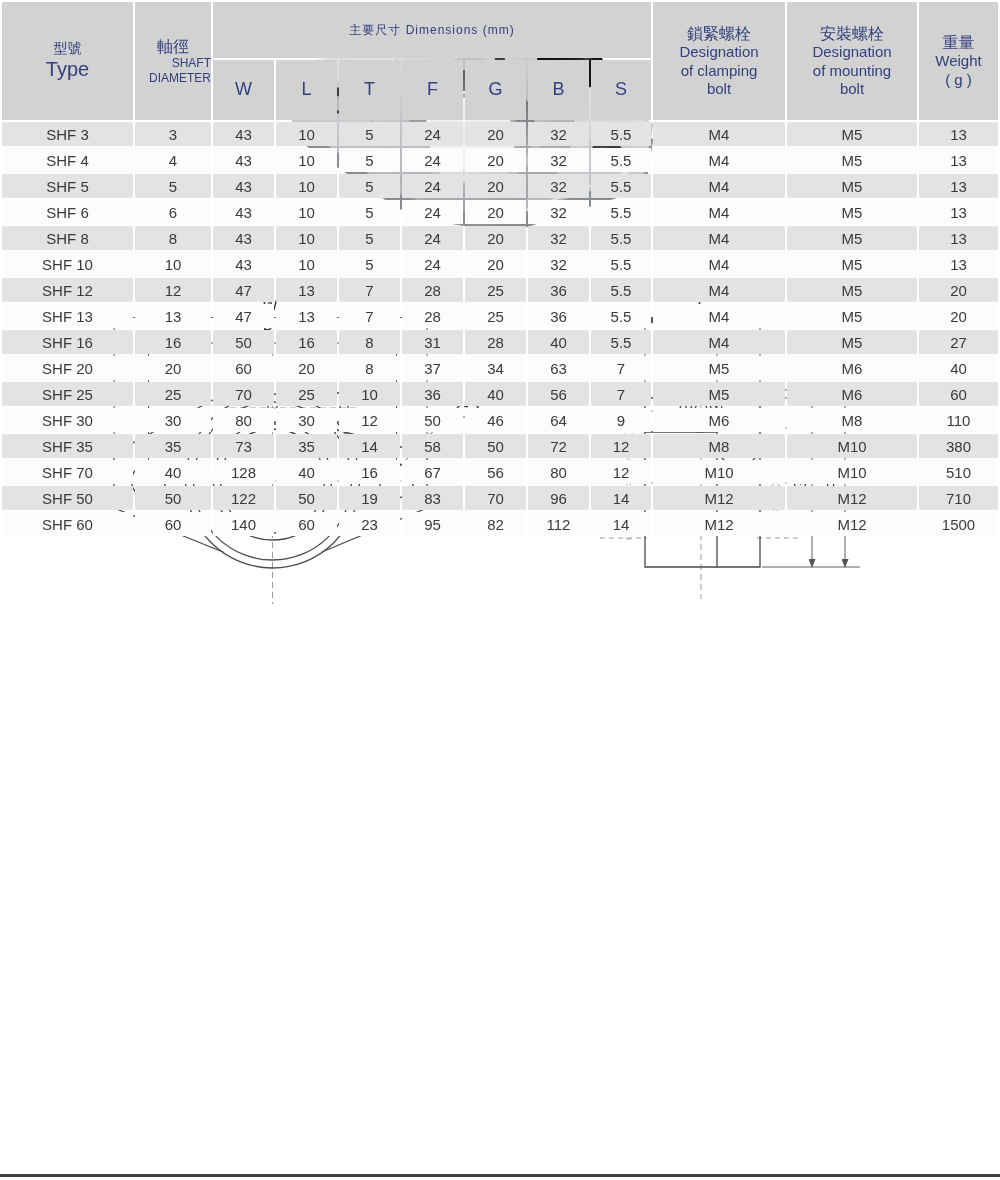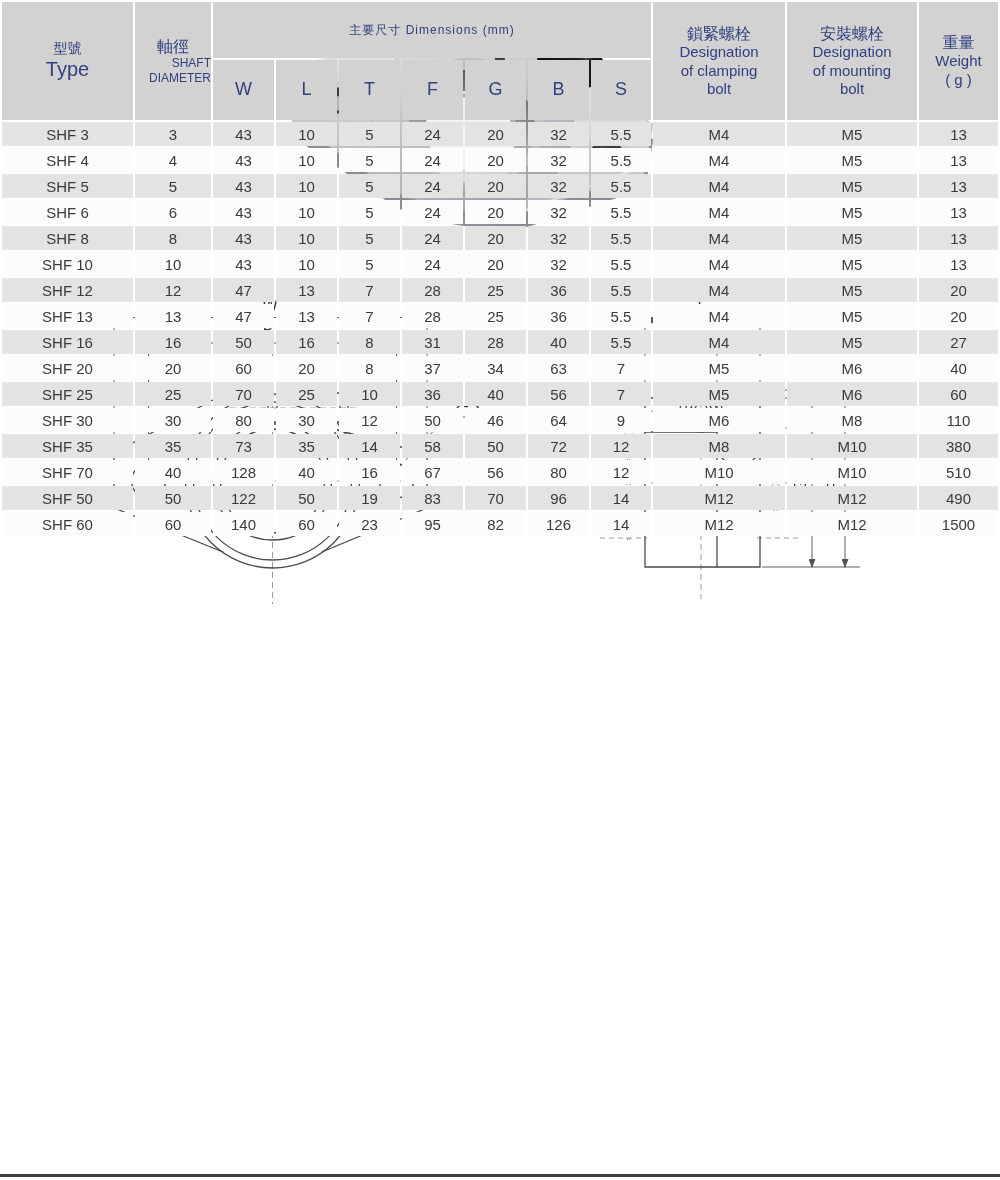--- a/index.html
+++ b/index.html
@@ -489,32 +489,32 @@
           <td>50</td>
           <td>122</td>
           <td>50</td>
           <td>19</td>
           <td>83</td>
           <td>70</td>
           <td>96</td>
           <td>14</td>
           <td>M12</td>
           <td>M12</td>
-          <td>490</td>
+          <td>710</td>
         </tr>
 
         <tr class="row-light">
           <td>SHF 60</td>
           <td>60</td>
           <td>140</td>
           <td>60</td>
           <td>23</td>
           <td>95</td>
           <td>82</td>
-          <td>126</td>
+          <td>112</td>
           <td>14</td>
           <td>M12</td>
           <td>M12</td>
           <td>1500</td>
         </tr>
       </tbody>
   </table>
 </div>
 
 <div class="abs" id="bottom-rule"></div>

